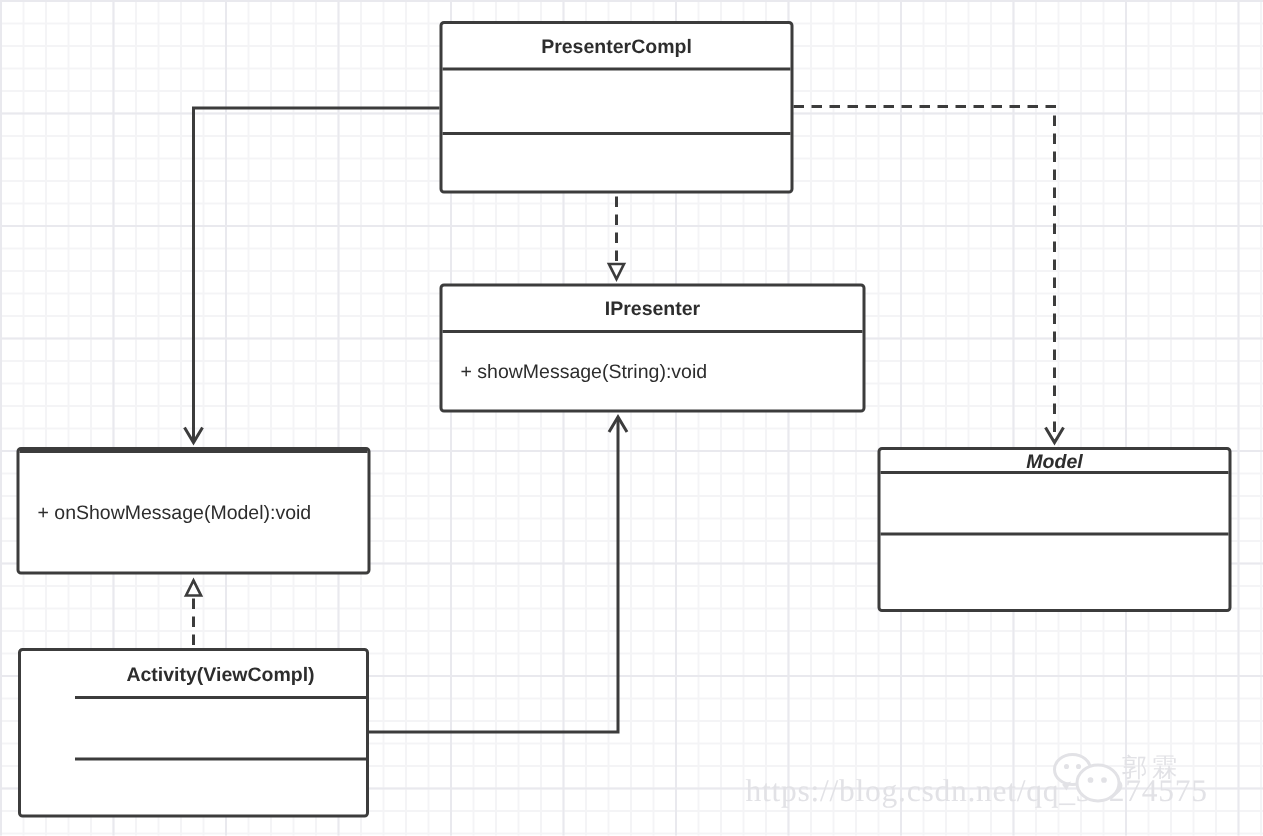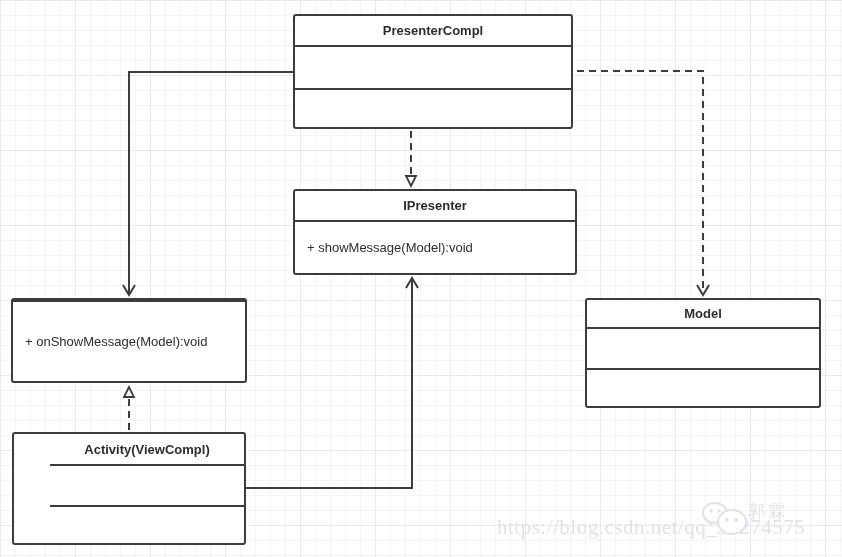--- a/index.html
+++ b/index.html
@@ -77,43 +77,43 @@
         <path d="M2,2 L12,7 L2,12 Z" fill="#ffffff" stroke="#3c3c3c" stroke-width="1.8"></path>
       </marker>
     </defs>
     <path class="edge" d="M293,72 L129,72 L129,295" marker-end="url(#open)"></path>
     <path class="edge dashed" d="M411,131 L411,186" marker-end="url(#tri)"></path>
     <path class="edge dashed" d="M529,71 L703,71 L703,295" marker-end="url(#open)"></path>
     <path class="edge dashed" d="M129,430 L129,387" marker-end="url(#tri)"></path>
     <path class="edge" d="M246,488 L412,488 L412,278" marker-end="url(#open)"></path>
   </svg>
 
-  <div class="uml-node" style="left:293px;top:14px;width:280px;height:115px;">
+  <div class="uml-node" style="left:293px;top:14px;width:236px;height:115px;">
     <div class="uml-title" style="height:29px;">PresenterCompl</div>
     <div class="uml-section empty" style="flex:0 0 43px;"></div>
     <div class="uml-section empty"></div>
   </div>
 
   <div class="uml-node" style="left:293px;top:189px;width:284px;height:86px;">
     <div class="uml-title" style="height:29px;">IPresenter</div>
-    <div class="uml-section">+ showMessage(Model):void</div>
+    <div class="uml-section">+ showMessage(String):void</div>
   </div>
 
   <div class="uml-node" style="left:11px;top:298px;width:236px;height:85px;">
     <div class="uml-section">+ onShowMessage(Model):void</div>
   </div>
 
   <div class="uml-node" style="left:12px;top:432px;width:234px;height:113px;padding-left:36px;">
     <div class="uml-title" style="height:30px;">Activity(ViewCompl)</div>
     <div class="uml-section empty" style="flex:0 0 41px;"></div>
     <div class="uml-section empty"></div>
   </div>
 
   <div class="uml-node" style="left:585px;top:298px;width:236px;height:110px;">
-    <div class="uml-title" style="height:27px;">Model</div>
+    <div class="uml-title" style="height:14px;font-style:italic;">Model</div>
     <div class="uml-section empty" style="flex:0 0 41px;"></div>
     <div class="uml-section empty"></div>
   </div>
 
   <div class="watermark-url">https://blog.csdn.net/qq_33274575</div>
   <svg class="watermark-logo" width="52" height="38" viewBox="0 0 52 38">
     <g fill="none" stroke="#e2e2e6" stroke-width="2">
       <ellipse cx="15" cy="13" rx="12" ry="10" fill="#ffffff"></ellipse>
       <ellipse cx="32" cy="22" rx="14" ry="12" fill="#ffffff"></ellipse>
     </g>

